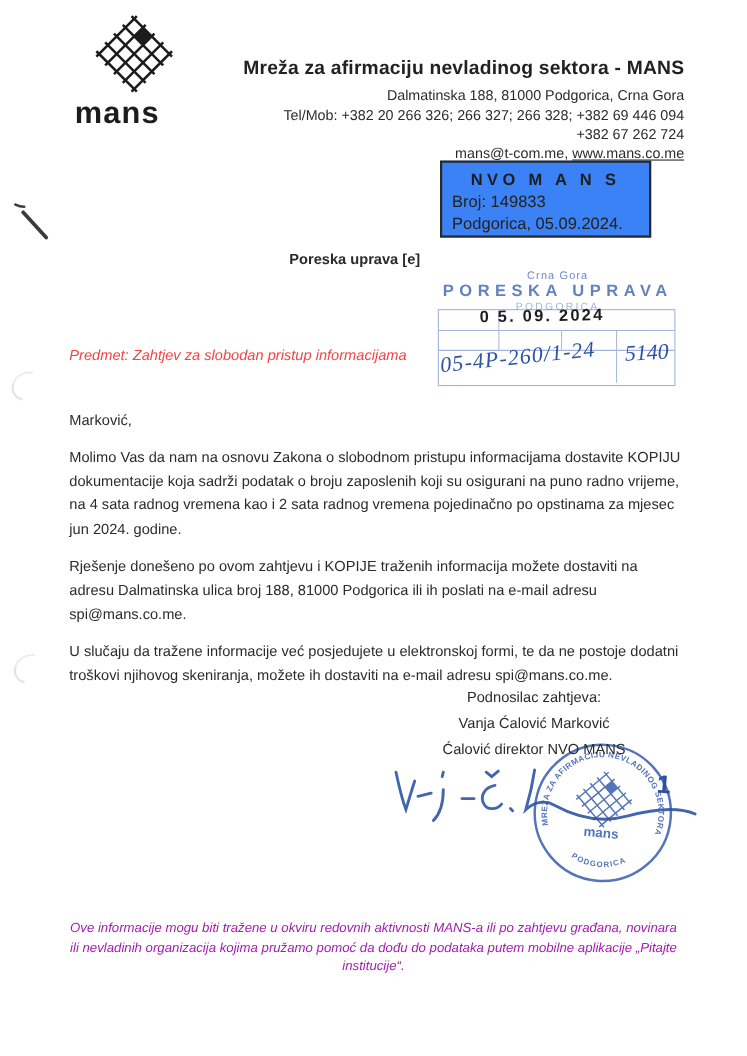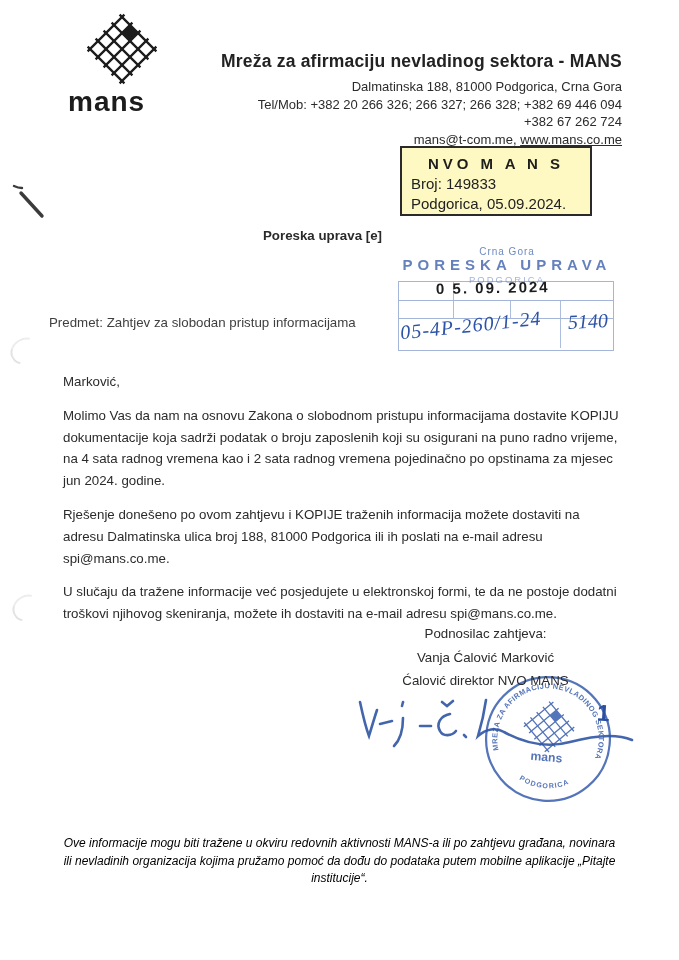--- a/index.html
+++ b/index.html
@@ -9,21 +9,21 @@
 
   
   .org-block{position:absolute;top:24px;left:190px;width:432px;text-align:right;}
   .org-name{font-size:17.5px;font-weight:700;color:#222;margin-bottom:6px;letter-spacing:.2px;margin-top:27px;}
   .org-line{font-size:13px;line-height:17.5px;color:#2b2b2b;}
   .org-link{color:#2b2b2b;text-decoration:underline;}
   .logo-wrap{position:absolute;left:64px;top:12px;width:124px;}
   .logo-text{font-size:28px;font-weight:700;color:#1c1c1c;letter-spacing:1px;margin-top:-4px;padding-left:4px;}
 
   
-  .ref-box{position:absolute;left:400px;top:146px;width:188px;height:66px;border:2px solid #2a2a2a;background:#fef9c3;}
+  .ref-box{position:absolute;left:400px;top:146px;width:188px;height:66px;border:2px solid #2a2a2a;background:#3b82f6;}
   .ref-title{text-align:center;font-size:15px;font-weight:700;letter-spacing:4px;margin-top:7px;color:#1d1d1d;}
   .ref-line{font-size:15px;margin:3px 16px 0 9px;color:#222;}
 
   .recipient{position:absolute;left:263px;top:228px;font-size:13.3px;font-weight:700;color:#2a2a2a;}
 
   
   .receipt{position:absolute;left:398px;top:246px;width:218px;height:112px;}
   .rc-country{position:absolute;top:0;left:0;width:218px;text-align:center;font-size:10px;
               color:#4a6cb3;opacity:.8;letter-spacing:1px;}
   .rc-office{position:absolute;top:10px;left:0;width:218px;text-align:center;font-size:15px;font-weight:600;
@@ -36,39 +36,39 @@
   .rc-row2{height:18px;border-bottom:1px solid rgba(74,108,179,.5);}
   .rc-row3{height:29px;}
   .rc-cell{box-sizing:border-box;border-right:1px solid rgba(74,108,179,.45);height:100%;}
   .rc-cell:last-child{border-right:none;}
   .rc-date{position:absolute;left:38px;top:33px;font-size:15px;font-weight:700;letter-spacing:2px;
            color:#1d1d1d;transform:rotate(-1deg);white-space:nowrap;}
   .hw{font-family:"Liberation Serif",serif;font-style:italic;color:#2d53a6;white-space:nowrap;}
   .rc-ref{position:absolute;left:2px;top:68px;font-size:20px;letter-spacing:1px;transform:rotate(-6deg);}
   .rc-code{position:absolute;left:170px;top:64px;font-size:20px;transform:rotate(-3deg);}
 
-  .subject{position:absolute;left:49px;top:315px;font-size:13.3px;color:#404040;}
+  .subject{position:absolute;left:63px;top:315px;font-size:13.3px;color:#ef4444;font-style:italic;}
 
   
   .letter-body{position:absolute;left:63px;top:371px;width:557px;font-size:13.3px;line-height:21.8px;color:#2b2b2b;}
   .letter-body p{margin:0 0 12px 0;}
 
   
   .sig-block{position:absolute;left:368px;top:626px;width:235px;text-align:center;
              font-size:13.3px;color:#2b2b2b;z-index:2;}
   .sig-label{margin-bottom:9px;}
   .sig-name{margin-bottom:8px;}
 
   .round-stamp{position:absolute;left:477px;top:668px;z-index:1;transform:rotate(5deg);opacity:.88;}
   .signature-svg{position:absolute;left:342px;top:690px;z-index:3;}
   .page-number{position:absolute;left:597px;top:700px;font-size:23px;font-weight:600;color:#2d4fa0;
                transform:rotate(4deg);z-index:2;}
 
   .footer-note{position:absolute;left:59px;top:835px;width:561px;text-align:center;font-style:italic;
-               font-size:12px;line-height:17.5px;color:#000000;}
+               font-size:12px;line-height:17.5px;color:#a21caf;}
 
   
   .arc-mark{position:absolute;width:26px;height:22px;border:2px solid transparent;
             border-left-color:#e3e3e3;border-top-color:#ededed;border-radius:50%;transform:rotate(-30deg);}
 </style>
 </head>
 <body>
 
 <div class="page">
 

